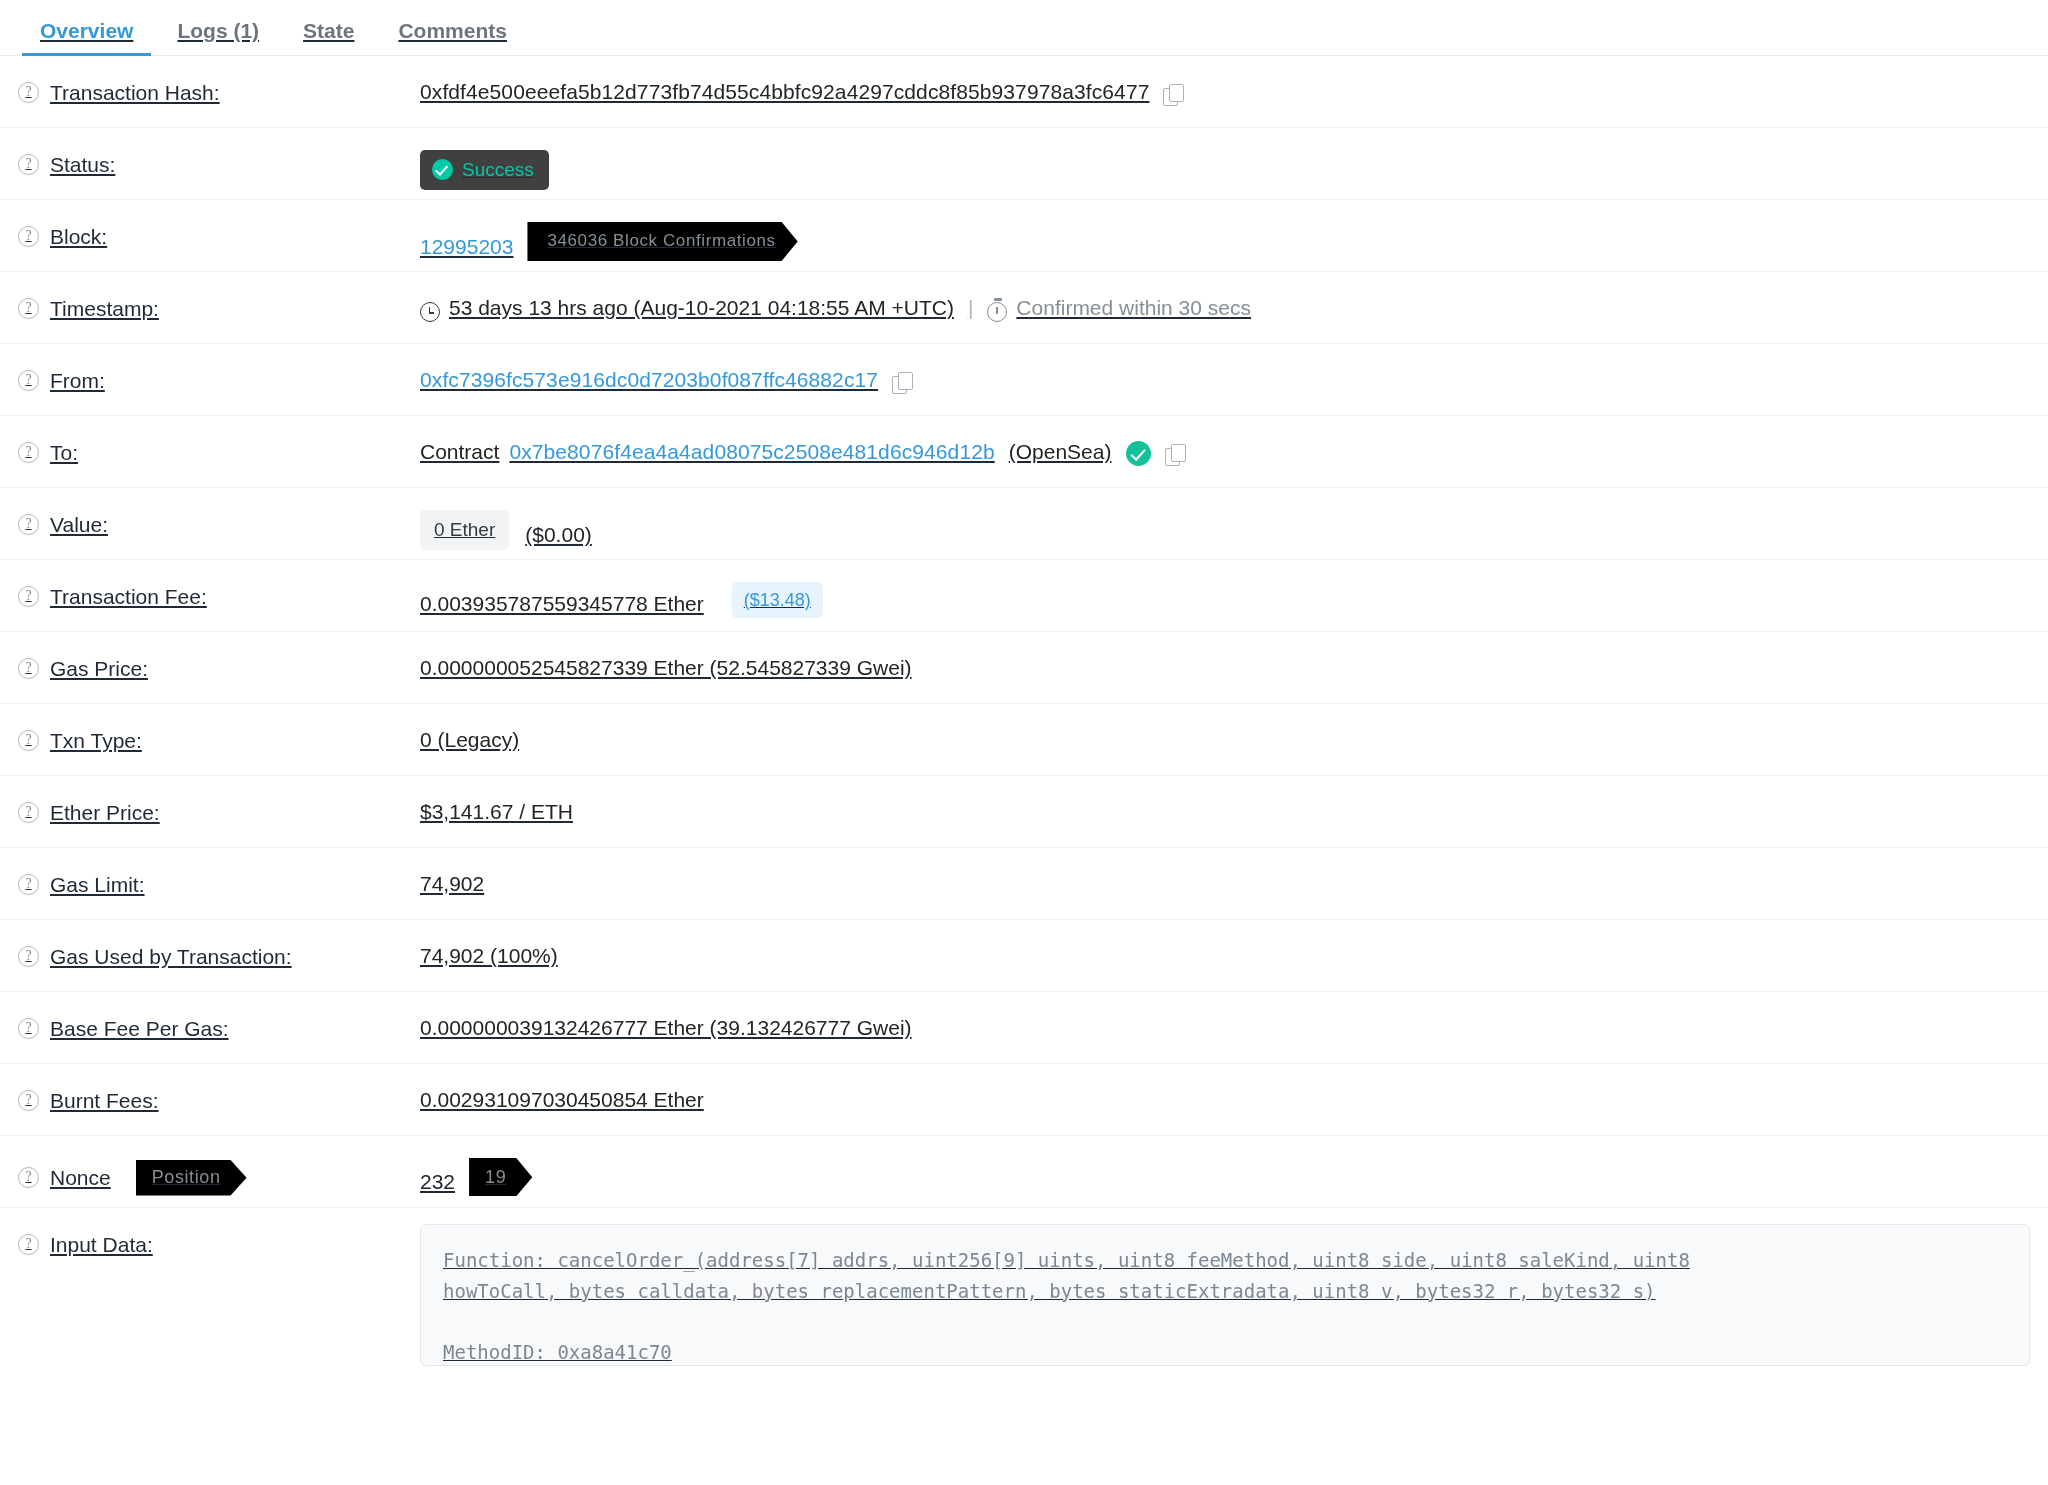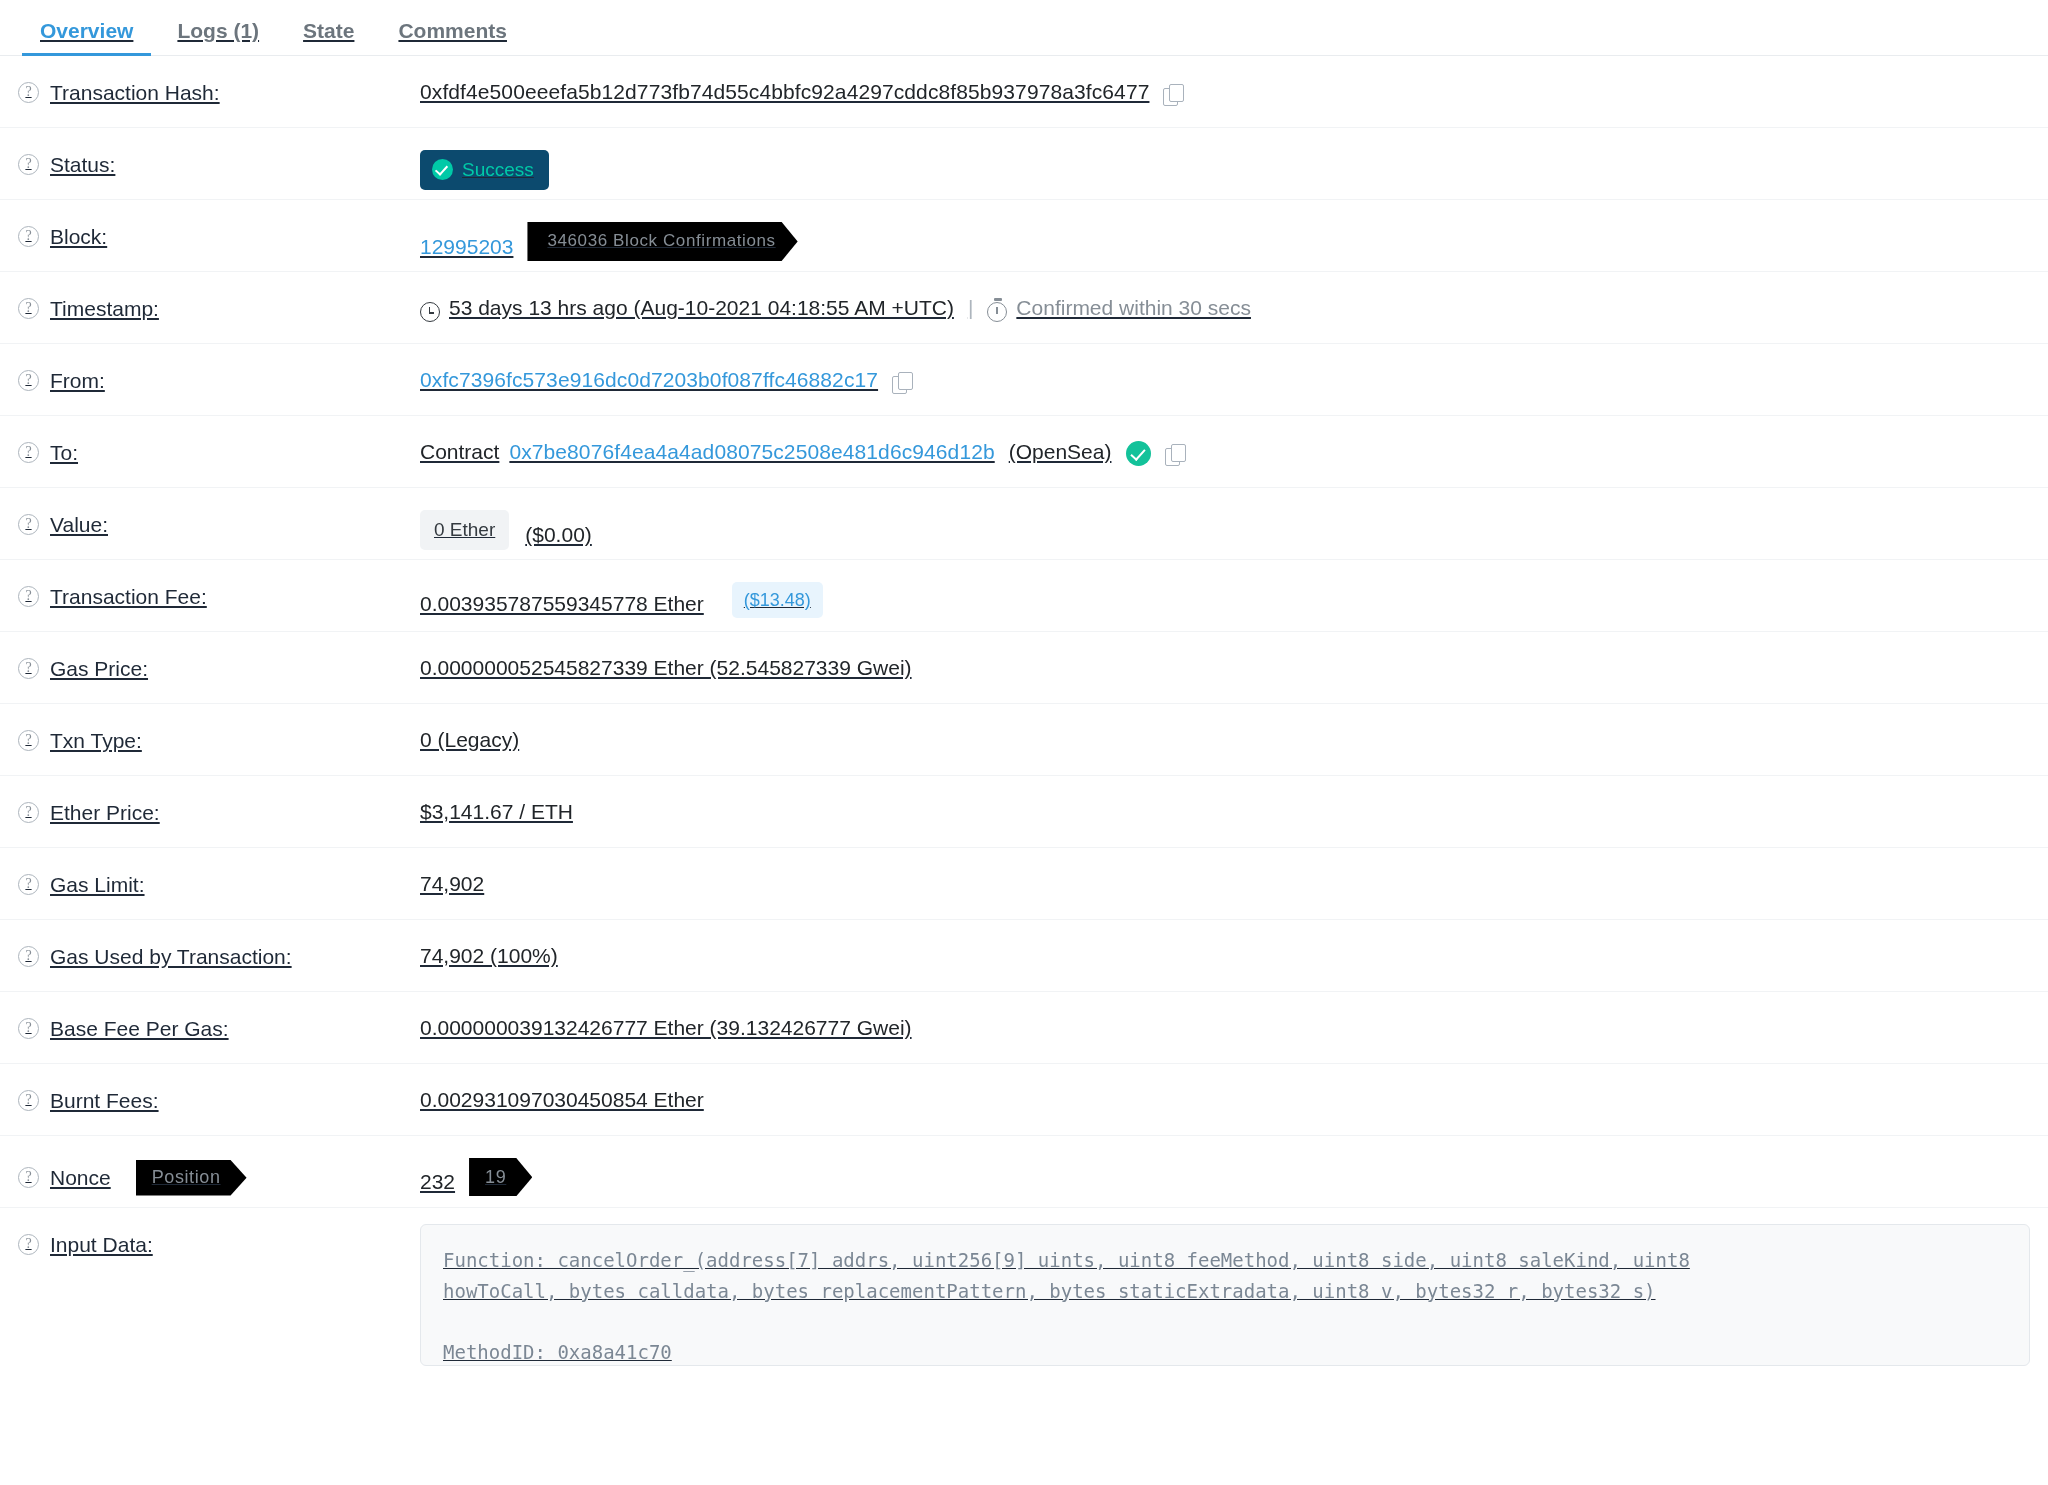--- a/index.html
+++ b/index.html
@@ -105,21 +105,21 @@
     border-radius: 2px;
   }
   .copy-icon::before { left: 0; top: 4px; width: 13px; height: 16px; }
   .copy-icon::after  { left: 6px; top: 0; width: 13px; height: 16px; background:#fff; }
 
   
   .badge-success {
     display: inline-flex;
     align-items: center;
     gap: 9px;
-    background: #0c4a6e;
+    background: #404040;
     color: #00c9a7;
     border-radius: 5px;
     padding: 7px 15px 7px 12px;
     font-size: 19px;
   }
   .check-circle {
     width: 21px; height: 21px;
     border-radius: 50%;
     background: #00c9a7;
     position: relative;

